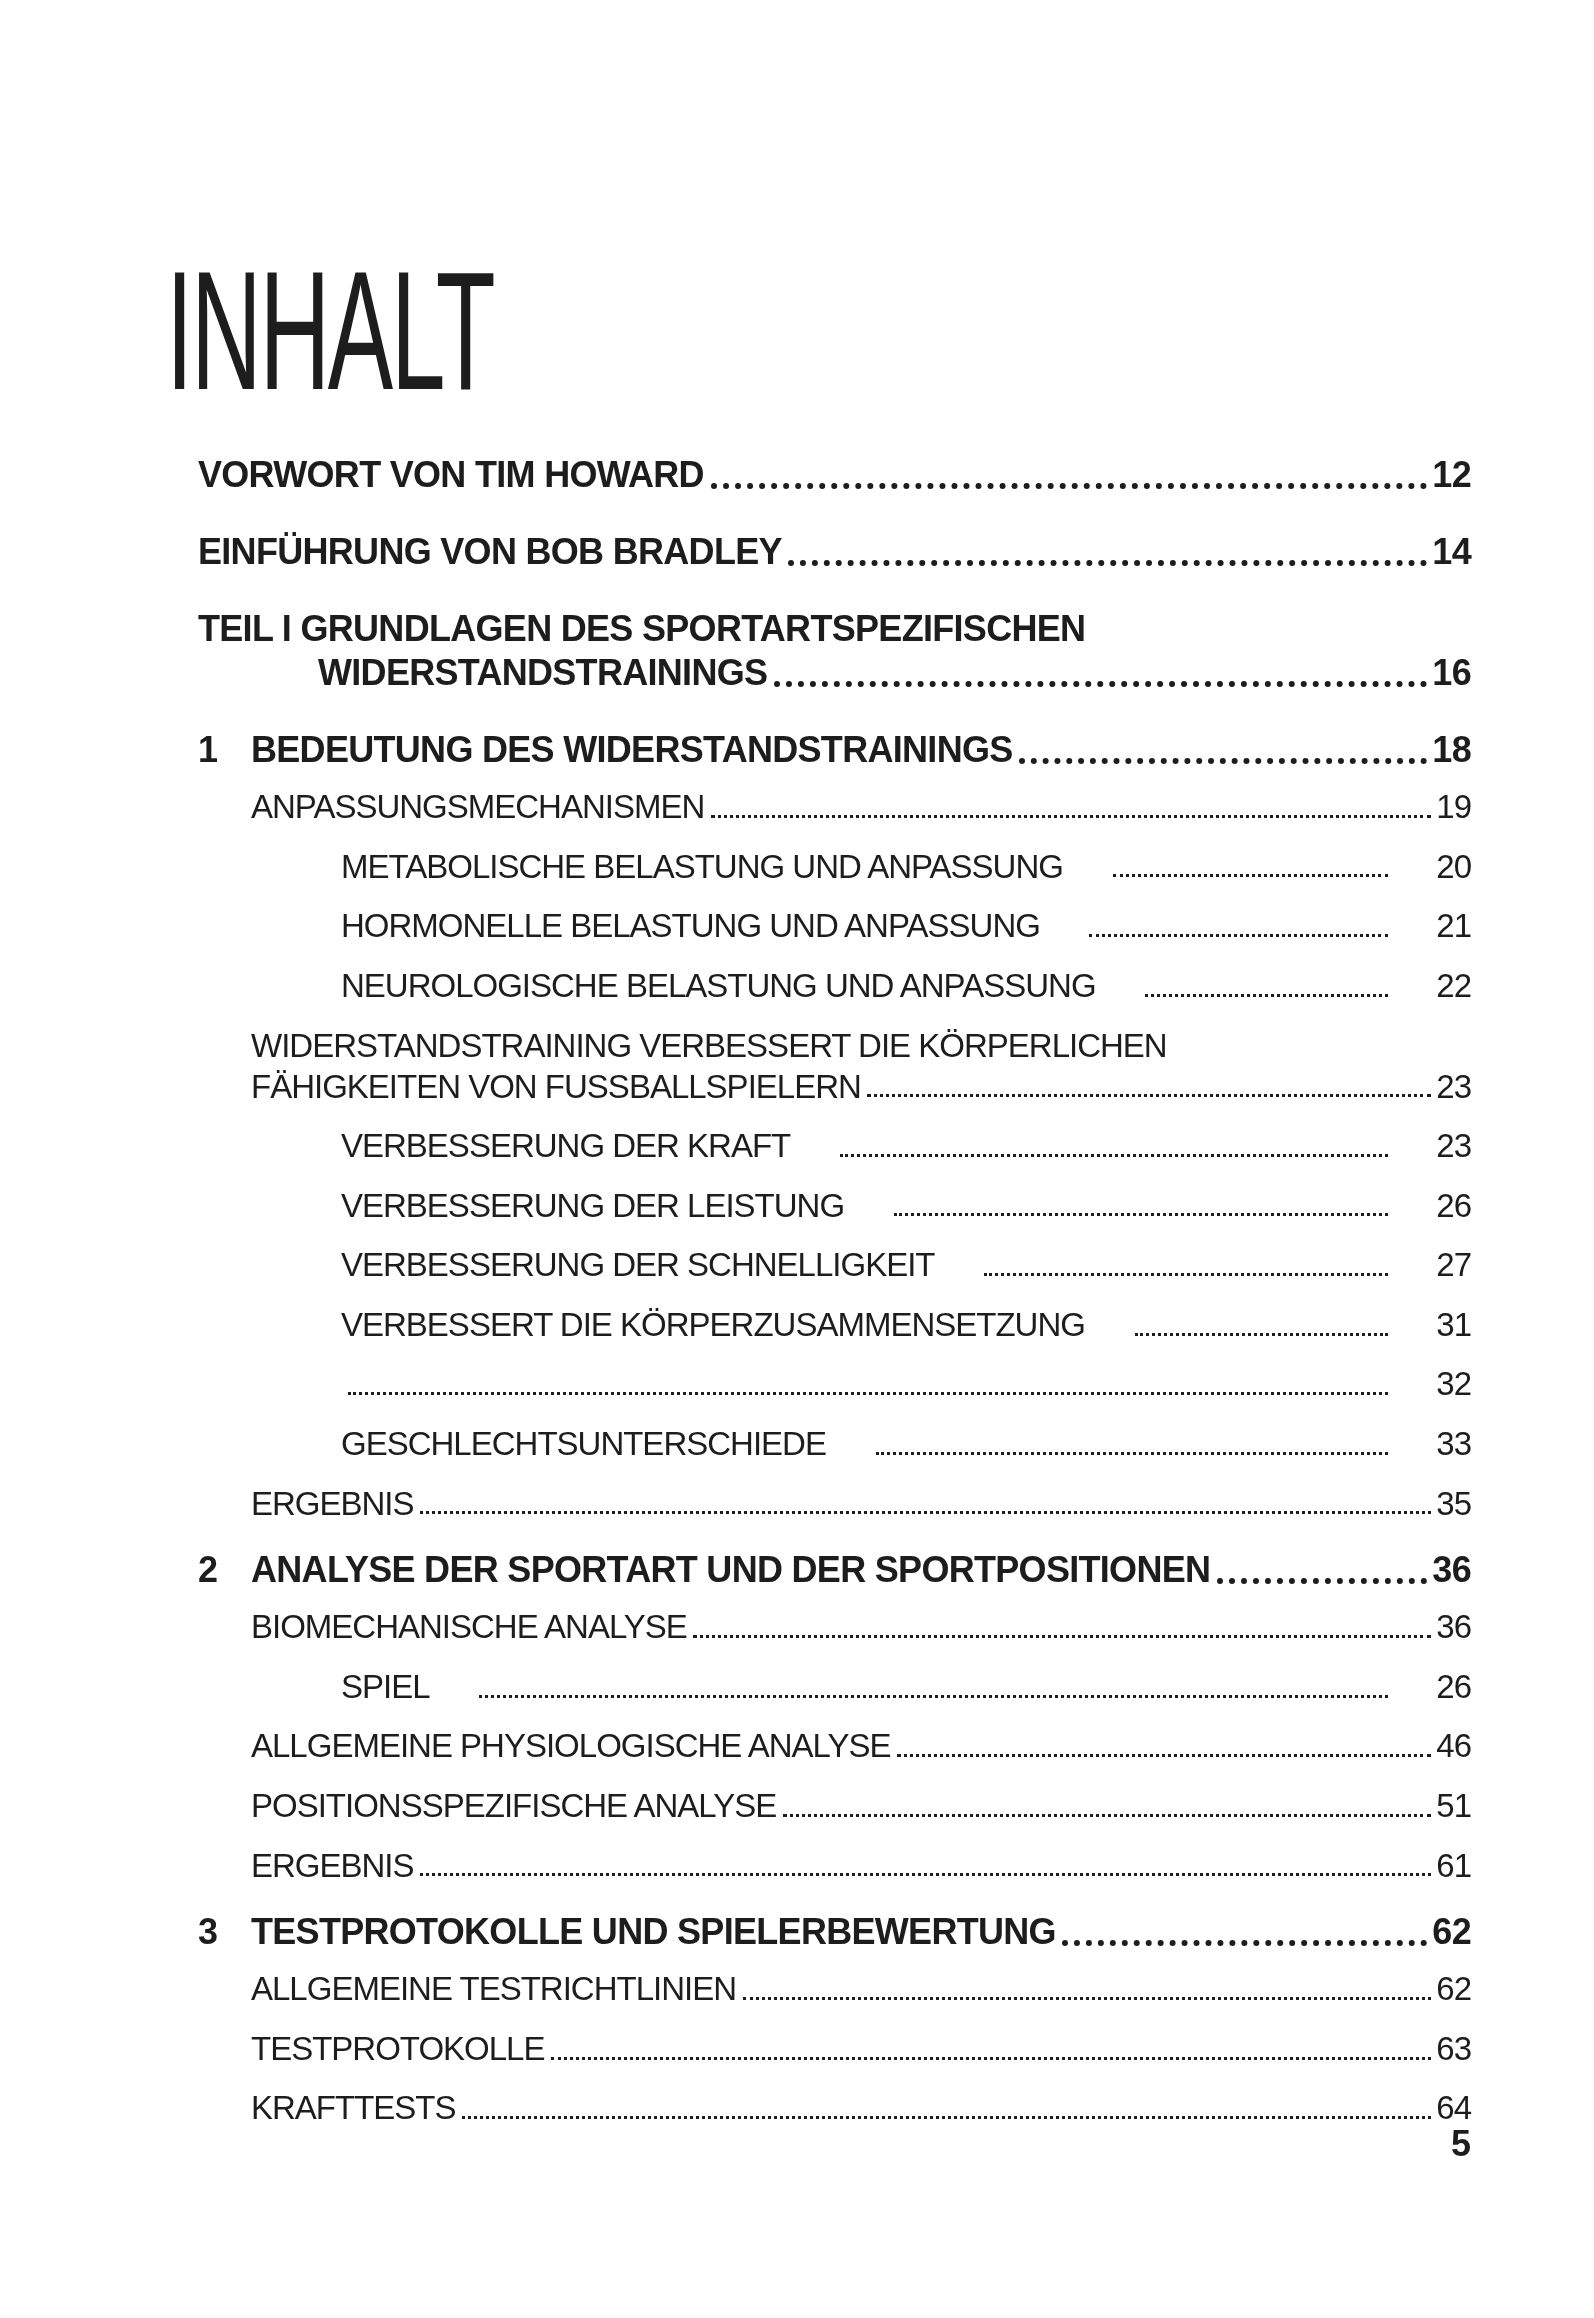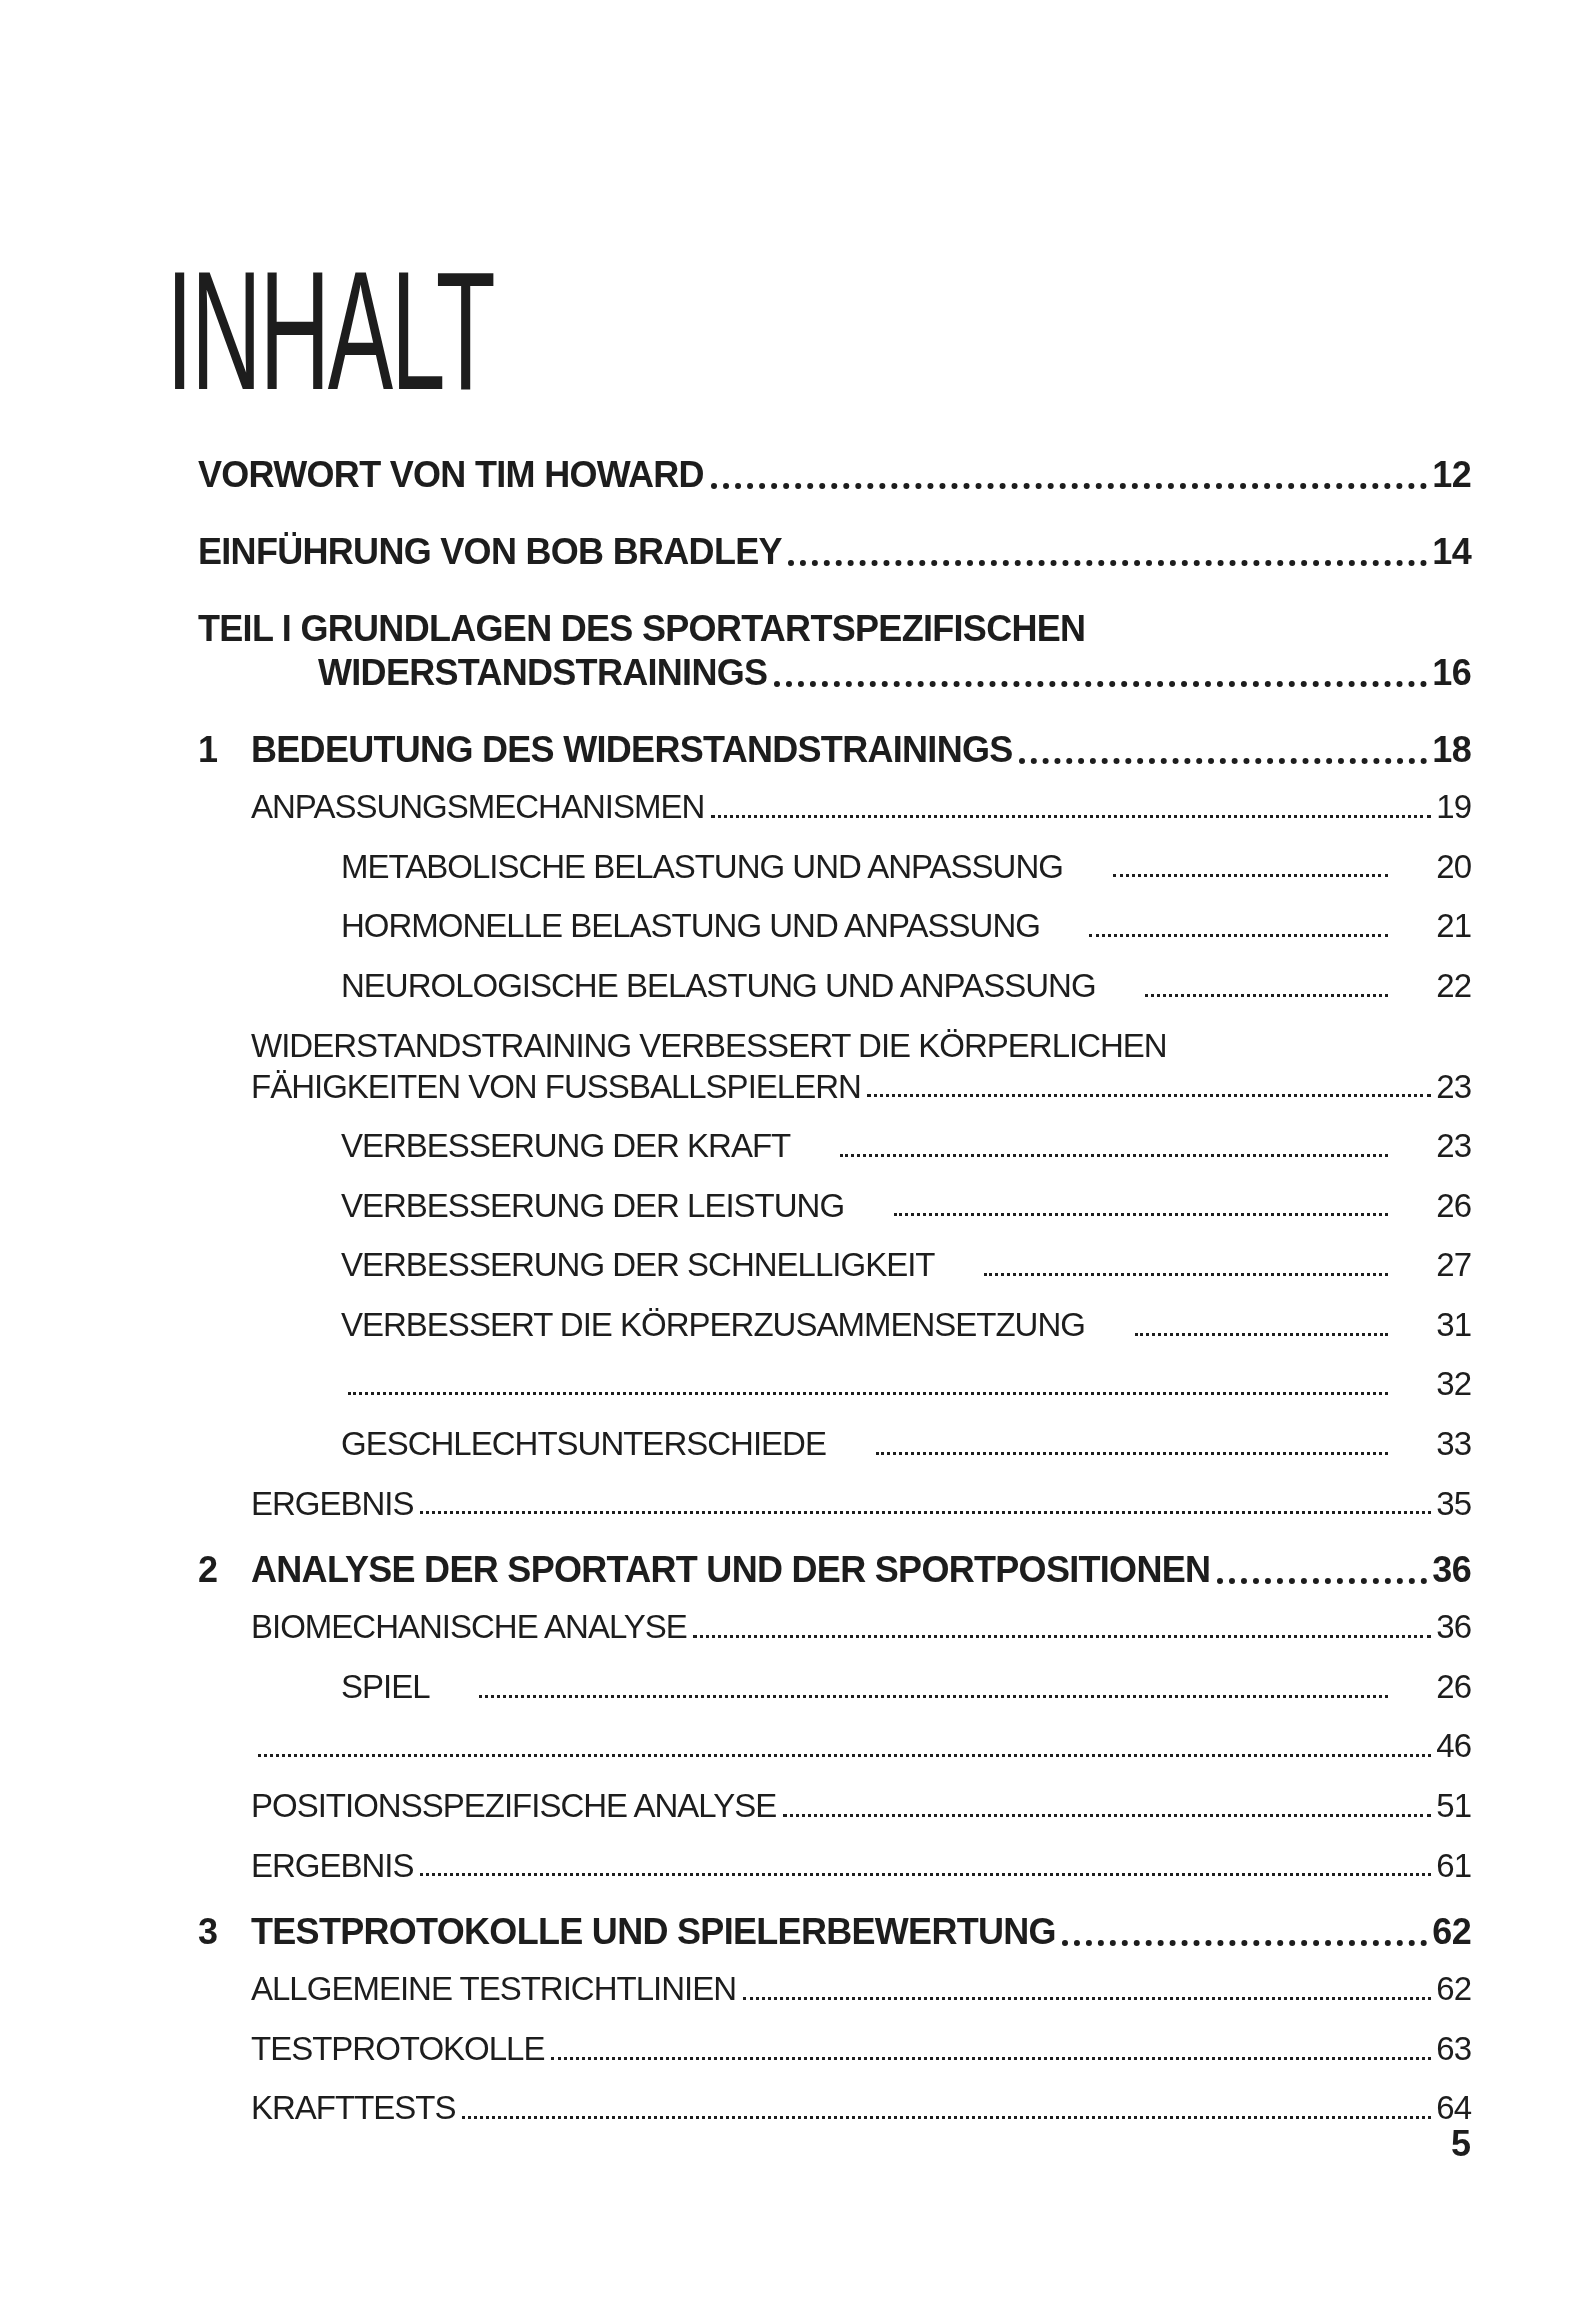--- a/index.html
+++ b/index.html
@@ -194,20 +194,21 @@
         <span class="lbl">BIOMECHANISCHE ANALYSE</span>
         <span class="dots"></span>
         <span class="pg">36</span>
       </div>
       <div class="row light indent-2 mb-sub">
         <span class="lbl">SPIEL</span>
         <span class="dots"></span>
         <span class="pg">26</span>
       </div>
       <div class="row light indent-1 mb-sub">
+        <span class="lbl">ALLGEMEINE PHYSIOLOGISCHE ANALYSE</span>
         <span class="dots"></span>
         <span class="pg">46</span>
       </div>
       <div class="row light indent-1 mb-sub">
         <span class="lbl">POSITIONSSPEZIFISCHE ANALYSE</span>
         <span class="dots"></span>
         <span class="pg">51</span>
       </div>
       <div class="row light indent-1 mb-sub">
         <span class="lbl">ERGEBNIS</span>

